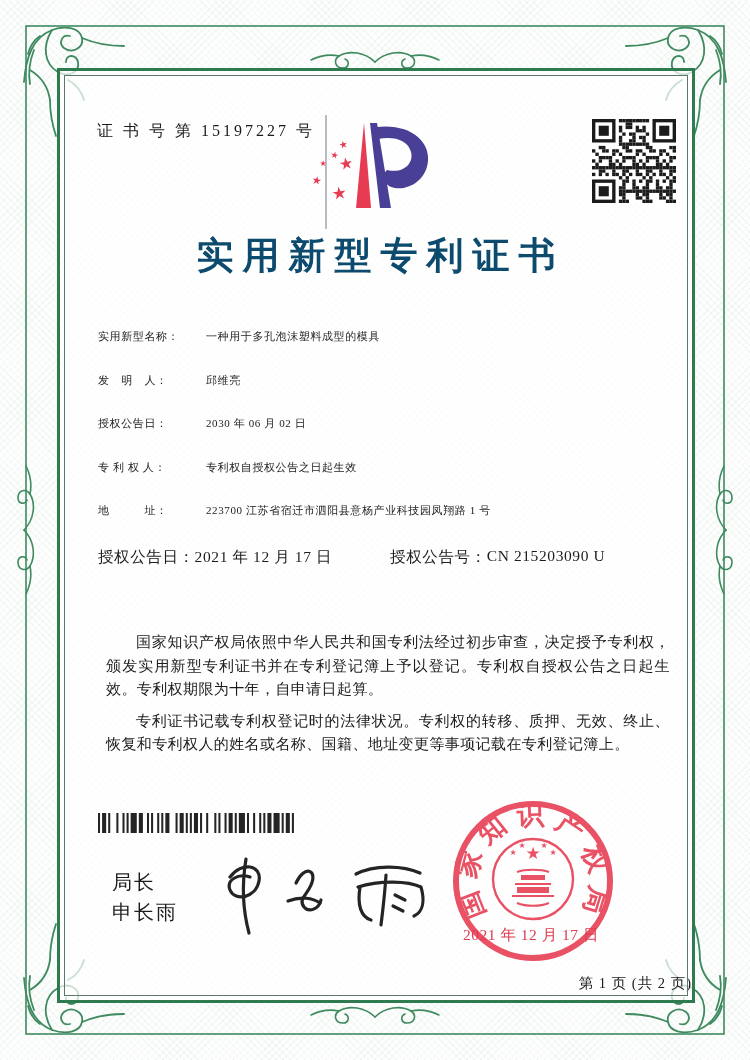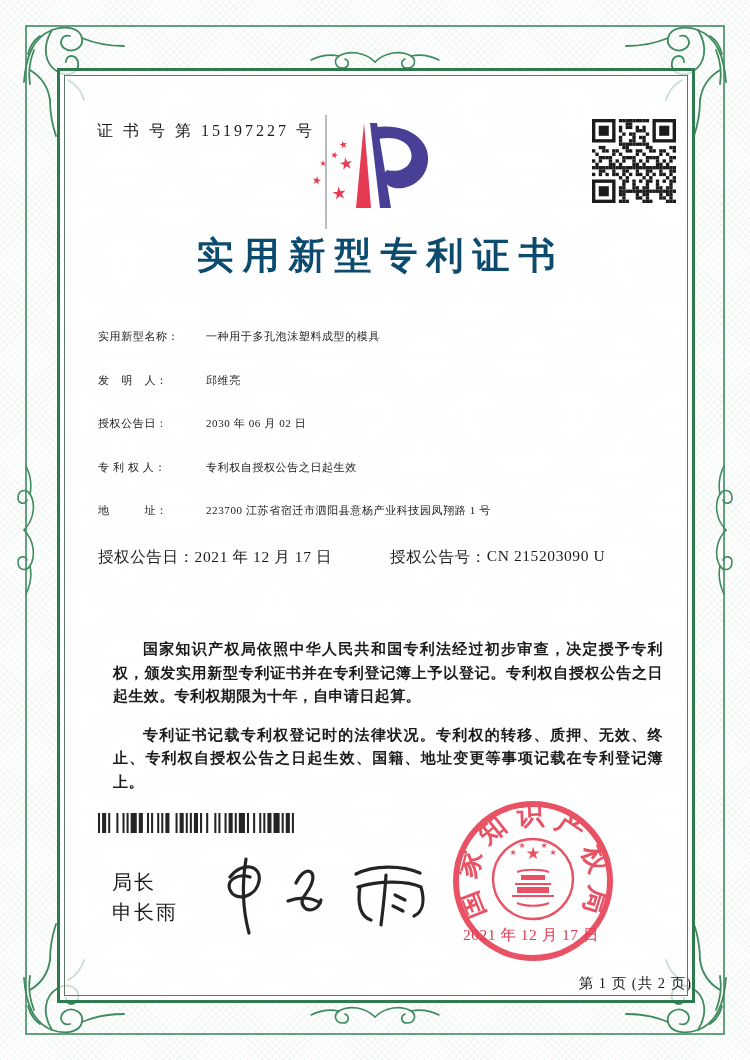--- a/index.html
+++ b/index.html
@@ -35,21 +35,21 @@
   .fields{position:absolute;left:38px;top:258px;width:580px;}
   .field-row{display:flex;height:43.6px;align-items:flex-start;font-size:11px;letter-spacing:.6px;}
   .field-label{flex:0 0 102px;white-space:nowrap;}
   .field-value{margin-left:6px;white-space:nowrap;}
   .grant-pair{display:flex;font-size:15.5px;letter-spacing:.6px;}
   .grant-pair .second{margin-left:58px;}
   .paragraphs{
     position:absolute;left:38px;top:552px;width:580px;
     font-size:15px;line-height:23.6px;letter-spacing:.4px;text-align:justify;
   }
-  .paragraphs p{margin:15px;text-indent:2em;font-weight:bold;}
+  .paragraphs p{margin:8px;text-indent:2em;}
   .barcode{position:absolute;left:38px;top:742px;width:200px;height:20px;}
   .signer{position:absolute;left:52px;top:796px;font-size:20px;letter-spacing:2px;line-height:30px;}
   .signature{position:absolute;left:148px;top:772px;width:240px;height:98px;}
   .seal{position:absolute;left:373px;top:710px;width:200px;height:200px;}
   .seal svg{position:absolute;inset:0;opacity:.93;}
   .seal-date{
     position:absolute;left:30px;top:144px;font-size:15.5px;color:#e03a50;
     letter-spacing:.5px;white-space:nowrap;
   }
   .page-number{position:absolute;left:0;top:903px;width:100%;text-align:right;font-size:14.5px;letter-spacing:1px;}
@@ -375,21 +375,21 @@
       <div class="field-row grant-pair">
         <span>授权公告日：</span>
         <span>2021 年 12 月 17 日</span>
         <span class="second">授权公告号：</span>
         <span>CN 215203090 U</span>
       </div>
     </div>
 
     <div class="paragraphs">
       <p>国家知识产权局依照中华人民共和国专利法经过初步审查，决定授予专利权，颁发实用新型专利证书并在专利登记簿上予以登记。专利权自授权公告之日起生效。专利权期限为十年，自申请日起算。</p>
-      <p>专利证书记载专利权登记时的法律状况。专利权的转移、质押、无效、终止、专利权自授权公告之日起生效、国籍、地址变更等事项记载在专利登记簿上。</p>
+      <p>专利证书记载专利权登记时的法律状况。专利权的转移、质押、无效、终止、恢复和专利权人的姓名或名称、国籍、地址变更等事项记载在专利登记簿上。</p>
     </div>
 
     <svg id="barcode-svg" class="barcode" viewBox="0 0 200 20" preserveAspectRatio="none" xmlns="http://www.w3.org/2000/svg">
         <g fill="#242424">
           <rect x="0.00" y="0" width="2.04" height="20"></rect>
           <rect x="4.08" y="0" width="4.08" height="20"></rect>
           <rect x="10.20" y="0" width="2.04" height="20"></rect>
           <rect x="18.37" y="0" width="2.04" height="20"></rect>
           <rect x="24.49" y="0" width="2.04" height="20"></rect>
           <rect x="28.57" y="0" width="2.04" height="20"></rect>

